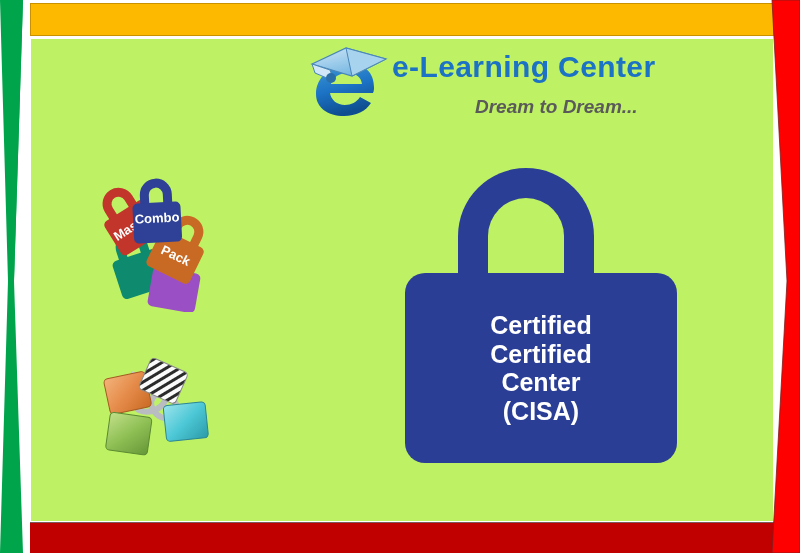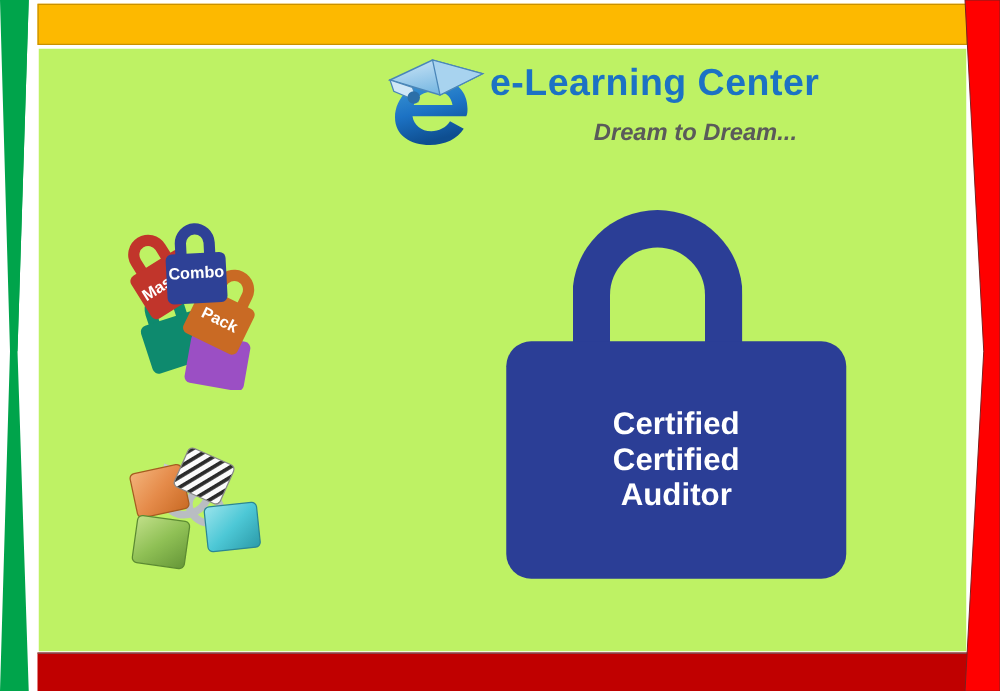--- a/index.html
+++ b/index.html
@@ -278,18 +278,19 @@
       <g transform="translate(76,56) rotate(-6)">
         <rect x="0" y="10" width="42" height="36" rx="4" fill="url(#gCy)" stroke="#2B8694" stroke-width="1"></rect>
       </g>
     </svg>
 
     <div class="cisa-lock" style="left:374px; top:129px;">
       <div class="lock-shackle"></div>
       <div class="lock-body">
         <div class="lock-line">Certified</div>
         <div class="lock-line">Certified</div>
-        <div class="lock-line">Auditor</div>
+        <div class="lock-line">Center</div>
+        <div class="lock-line">(CISA)</div>
       </div>
     </div>
 
   </div>
 </div>
 
 </body></html>

